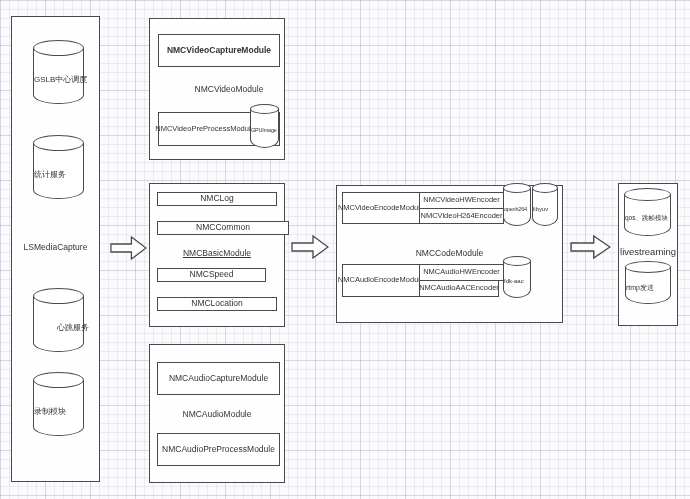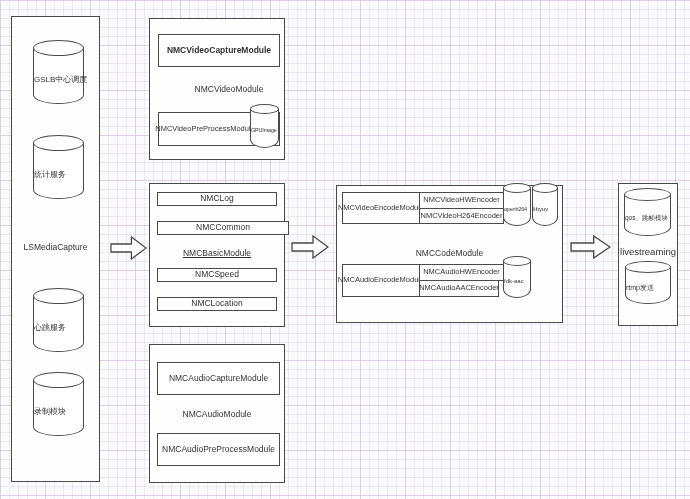--- a/index.html
+++ b/index.html
@@ -84,21 +84,21 @@
 <div class="canvas">
 
   <div class="frame" style="left:11px;top:16px;width:89px;height:466px;"></div>
   <div class="cyl" style="left:33px;top:48px;width:51px;height:56px;--eh:16px;">
     <span class="cyl-label">GSLB中心调度</span>
   </div>
   <div class="cyl" style="left:33px;top:143px;width:51px;height:56px;--eh:16px;">
     <span class="cyl-label">统计服务</span>
   </div>
   <div class="caption" style="left:11px;top:242px;width:89px;">LSMediaCapture</div>
-  <div class="cyl" style="left:33px;top:296px;width:51px;height:56px;--eh:16px;">
+  <div class="cyl" style="left:33px;top:296px;width:51px;height:56px;padding-left:23px;--eh:16px;">
     <span class="cyl-label">心跳服务</span>
   </div>
   <div class="cyl" style="left:33px;top:380px;width:51px;height:56px;--eh:16px;">
     <span class="cyl-label">录制模块</span>
   </div>
 
   <div class="arrow" style="left:110px;top:235px;width:37px;height:26px;">
     <svg viewBox="0 0 38 26" preserveAspectRatio="none">
       <polygon points="1,9 22,9 22,2 37,13 22,24 22,17 1,17" fill="#fdfdfd" stroke="#4a4a4a" stroke-width="1.3" stroke-linejoin="miter"></polygon>
     </svg>
@@ -109,21 +109,21 @@
   <div class="caption" style="left:149px;top:84px;width:160px;">NMCVideoModule</div>
   <div class="node fs75" style="left:158px;top:112px;width:122px;height:34px;padding-right:28px;">NMCVideoPreProcessModule</div>
   <div class="cyl" style="left:250px;top:109px;width:29px;height:39px;--eh:10px;">
     <span class="cyl-label fs55">GPUImage</span>
   </div>
 
   <div class="frame" style="left:149px;top:183px;width:136px;height:144px;"></div>
   <div class="node" style="left:157px;top:192px;width:120px;height:14px;">NMCLog</div>
   <div class="node" style="left:157px;top:221px;width:132px;height:14px;">NMCCommon</div>
   <div class="caption" style="left:149px;top:248px;width:136px;text-decoration:underline;">NMCBasicModule</div>
-  <div class="node" style="left:157px;top:268px;width:120px;height:14px;">NMCSpeed</div>
+  <div class="node" style="left:157px;top:268px;width:109px;height:14px;">NMCSpeed</div>
   <div class="node" style="left:157px;top:297px;width:120px;height:14px;">NMCLocation</div>
 
   <div class="frame" style="left:149px;top:344px;width:136px;height:139px;"></div>
   <div class="node" style="left:157px;top:362px;width:123px;height:33px;">NMCAudioCaptureModule</div>
   <div class="caption" style="left:149px;top:409px;width:136px;">NMCAudioModule</div>
   <div class="node" style="left:157px;top:433px;width:123px;height:33px;">NMCAudioPreProcessModule</div>
 
   <div class="arrow" style="left:291px;top:234px;width:38px;height:26px;">
     <svg viewBox="0 0 38 26" preserveAspectRatio="none">
       <polygon points="1,9 22,9 22,2 37,13 22,24 22,17 1,17" fill="#fdfdfd" stroke="#4a4a4a" stroke-width="1.3" stroke-linejoin="miter"></polygon>

